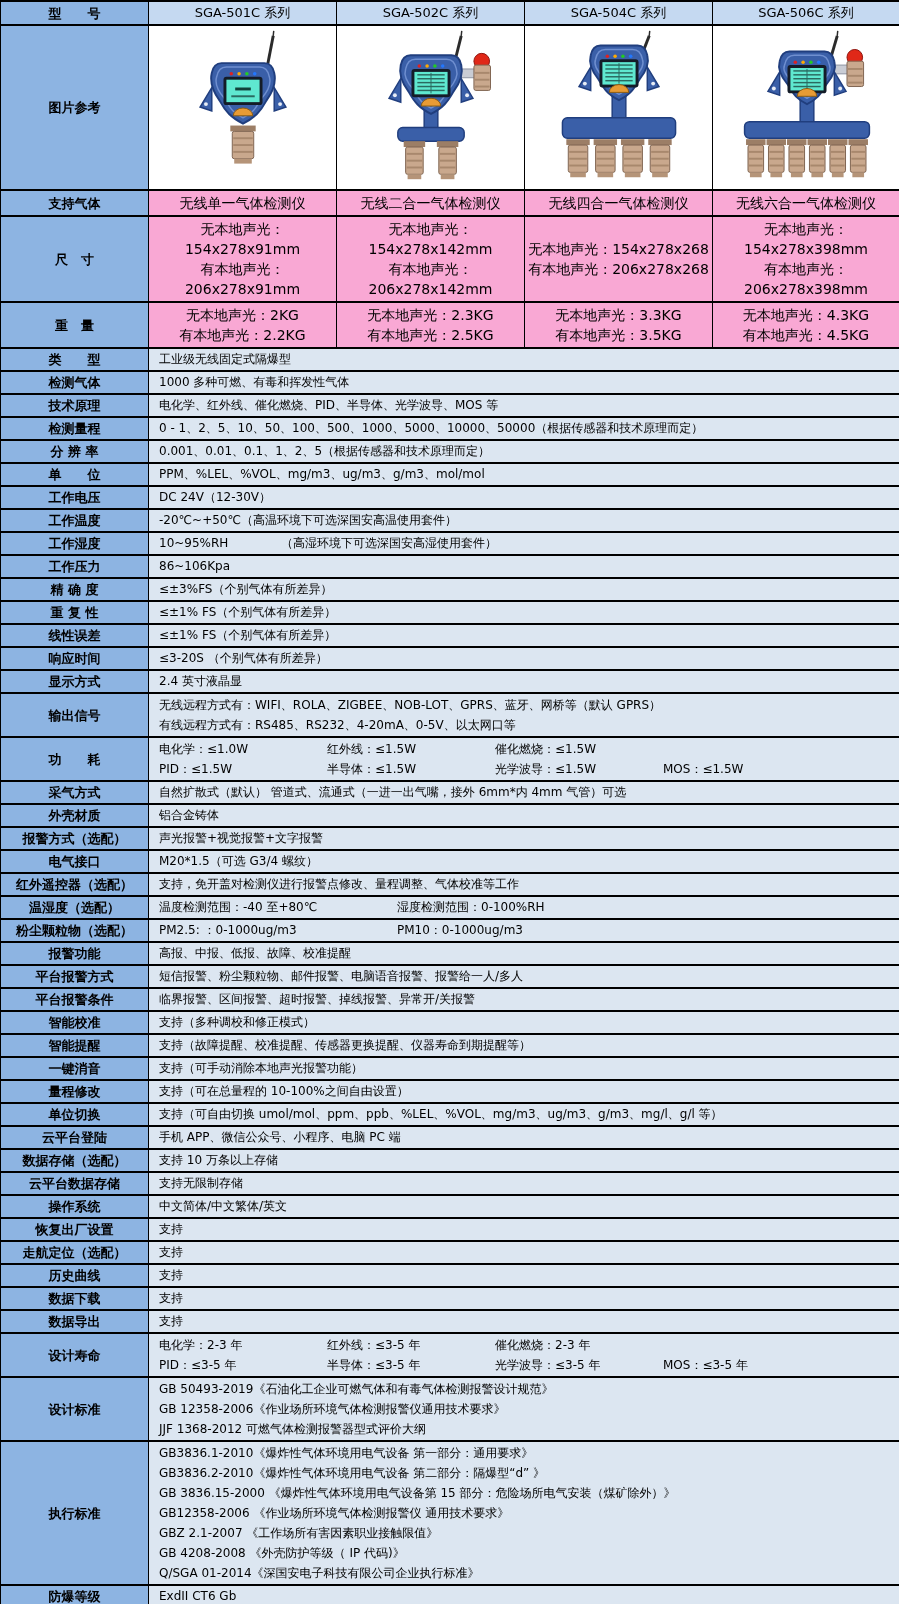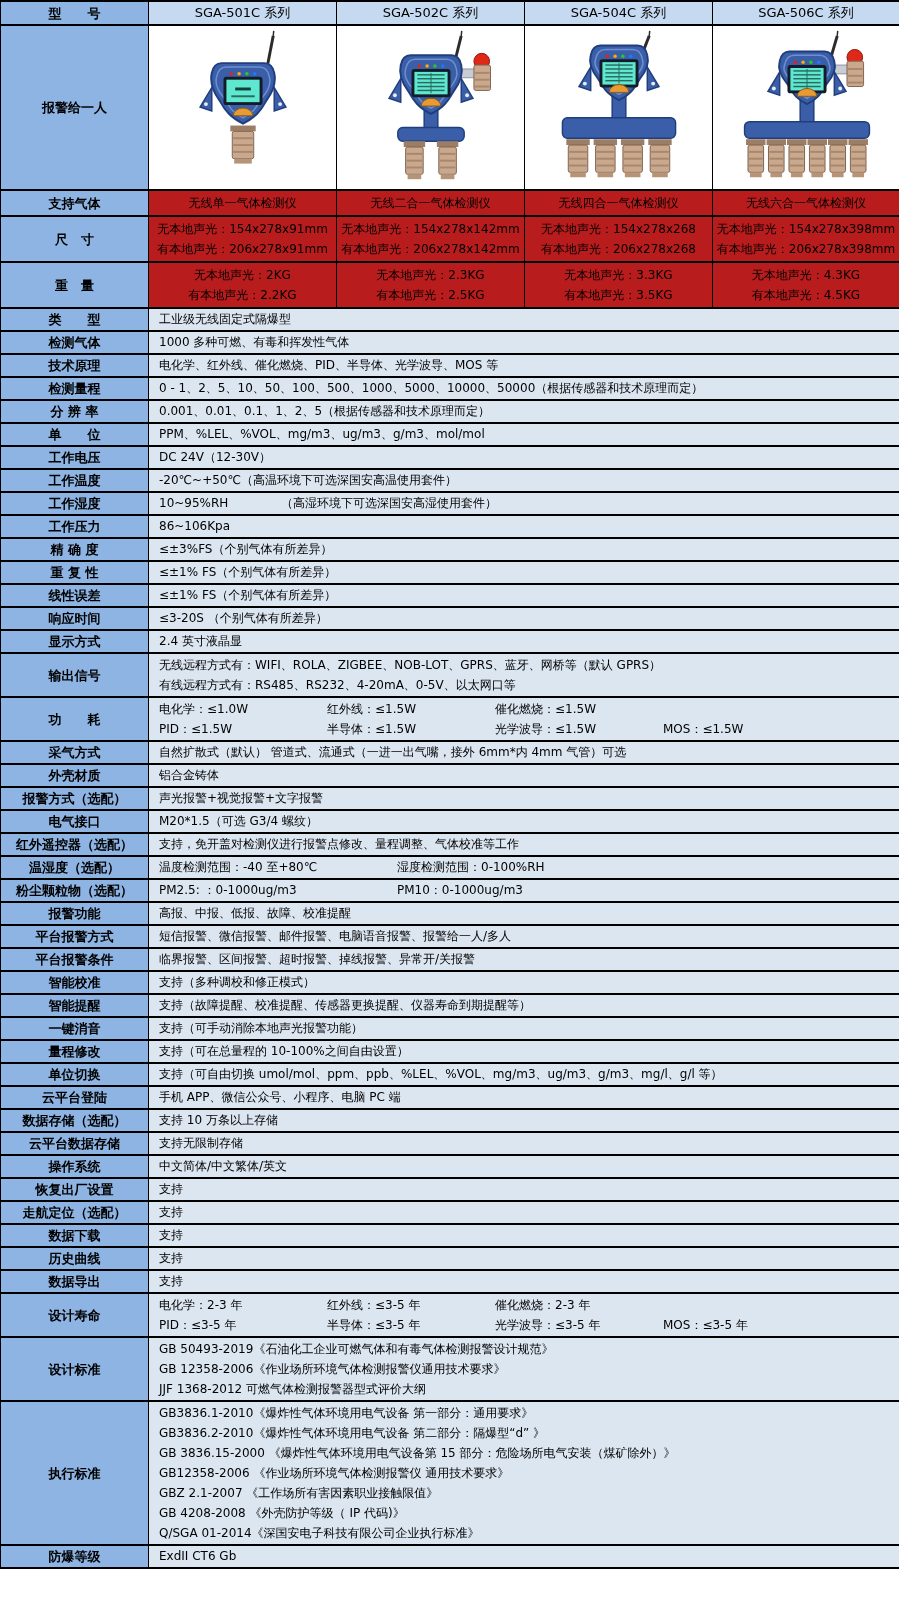--- a/index.html
+++ b/index.html
@@ -3,21 +3,21 @@
 <meta charset="utf-8">
 <title></title>
 <style>
   html,body{margin:0;padding:0;background:#fff;}
   body{font-family:"DejaVu Sans","Liberation Sans",sans-serif;color:#000;}
   #spec-table{width:899px;border-collapse:collapse;table-layout:fixed;}
   #spec-table td{border:solid #000;border-width:2px 1px;vertical-align:middle;overflow:hidden;}
   td.label-cell{background:#8DB4E2;text-align:center;font-weight:bold;font-size:13px;padding:1px 2px;line-height:17px;}
   td.model-cell{background:#C5D9F1;text-align:center;font-weight:normal;font-size:13px;height:20px;}
   td.image-cell{background:#FFFFFF;height:163px;text-align:center;padding:0;}
-  td.center-cell{background:#b91c1c;text-align:center;font-size:12px;padding:2px 2px;}
+  td.center-cell{background:#f9a8d4;text-align:center;font-size:14px;padding:2px 2px;}
   td.value-cell{background:#DCE6F1;font-size:12px;padding:1px 0 1px 10px;}
   .line{line-height:19px;white-space:nowrap;}
   .vline{line-height:20px;}
   .seg{display:inline-block;}
   .h2line .line{line-height:20px;padding:0 0;}
   tr.single-row td{height:19px;}
   svg.detector{display:inline-block;vertical-align:middle;}
 </style>
 </head>
 <body>
@@ -32,21 +32,21 @@
   </colgroup>
   <tbody id="rows">
       <tr>
         <td class="label-cell">型　　号</td>
         <td class="model-cell">SGA-501C 系列</td>
         <td class="model-cell">SGA-502C 系列</td>
         <td class="model-cell">SGA-504C 系列</td>
         <td class="model-cell">SGA-506C 系列</td>
       </tr>
       <tr>
-        <td class="label-cell">报警给一人</td>
+        <td class="label-cell">图片参考</td>
         <td class="image-cell"><svg viewBox="0 0 188 163" width="188" height="159" class="detector">
             <line x1="118" y1="44" x2="125" y2="8" stroke="#2b2b2b" stroke-width="3"></line>
             <line x1="125" y1="8" x2="125.5" y2="3" stroke="#2b2b2b" stroke-width="1.5"></line>
             <rect x="81" y="100" width="26" height="6" fill="#9c7e66"></rect>
             <rect x="83" y="106" width="22" height="28" rx="2" fill="#C9A88D" stroke="#7E6450" stroke-width="1"></rect>
             <line x1="84" y1="113" x2="104" y2="113" stroke="#a8886d" stroke-width="2"></line>
             <line x1="84" y1="120" x2="104" y2="120" stroke="#a8886d" stroke-width="2"></line>
             <line x1="84" y1="127" x2="104" y2="127" stroke="#a8886d" stroke-width="2"></line>
             <rect x="85" y="134" width="18" height="5" fill="#b59478"></rect>
             <path d="M 62 61 L 50 81 L 62 85 Z" fill="#3A5FA8" stroke="#203E7E" stroke-width="1.5"></path>
@@ -426,21 +426,21 @@
       </tr>
       <tr class="single-row">
         <td class="label-cell">报警功能</td>
         <td class="value-cell" colspan="4">
           <div class="line"><span class="seg">高报、中报、低报、故障、校准提醒</span></div>
         </td>
       </tr>
       <tr class="single-row">
         <td class="label-cell">平台报警方式</td>
         <td class="value-cell" colspan="4">
-          <div class="line"><span class="seg">短信报警、微信报警、邮件报警、电脑语音报警、报警给一人/多人</span></div>
+          <div class="line"><span class="seg">短信报警、粉尘颗粒物、邮件报警、电脑语音报警、报警给一人/多人</span></div>
         </td>
       </tr>
       <tr class="single-row">
         <td class="label-cell">平台报警条件</td>
         <td class="value-cell" colspan="4">
           <div class="line"><span class="seg">临界报警、区间报警、超时报警、掉线报警、异常开/关报警</span></div>
         </td>
       </tr>
       <tr class="single-row">
         <td class="label-cell">智能校准</td>
@@ -502,27 +502,27 @@
           <div class="line"><span class="seg">支持</span></div>
         </td>
       </tr>
       <tr class="single-row">
         <td class="label-cell">走航定位（选配）</td>
         <td class="value-cell" colspan="4">
           <div class="line"><span class="seg">支持</span></div>
         </td>
       </tr>
       <tr class="single-row">
+        <td class="label-cell">历史曲线</td>
+        <td class="value-cell" colspan="4">
+          <div class="line"><span class="seg">支持</span></div>
+        </td>
+      </tr>
+      <tr class="single-row">
         <td class="label-cell">数据下载</td>
-        <td class="value-cell" colspan="4">
-          <div class="line"><span class="seg">支持</span></div>
-        </td>
-      </tr>
-      <tr class="single-row">
-        <td class="label-cell">历史曲线</td>
         <td class="value-cell" colspan="4">
           <div class="line"><span class="seg">支持</span></div>
         </td>
       </tr>
       <tr class="single-row">
         <td class="label-cell">数据导出</td>
         <td class="value-cell" colspan="4">
           <div class="line"><span class="seg">支持</span></div>
         </td>
       </tr>

